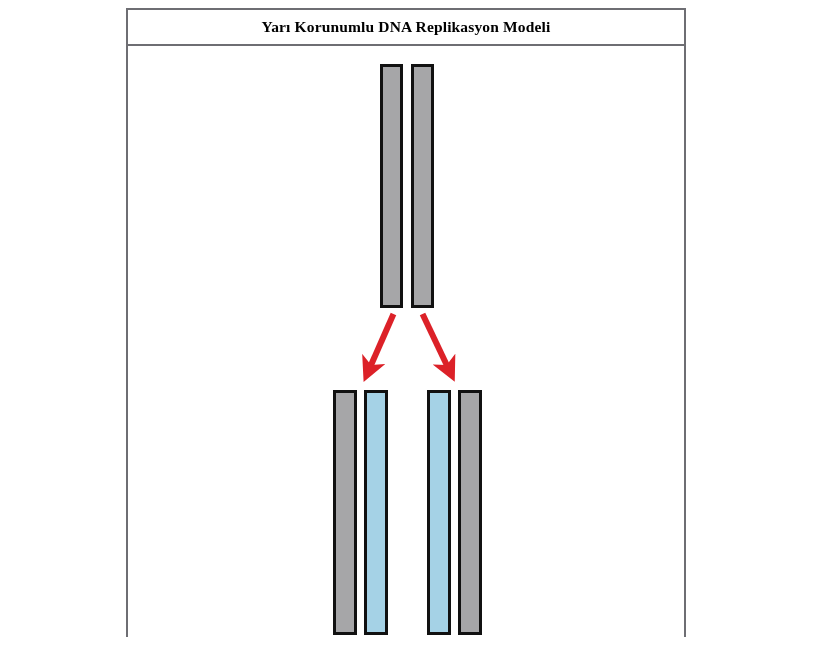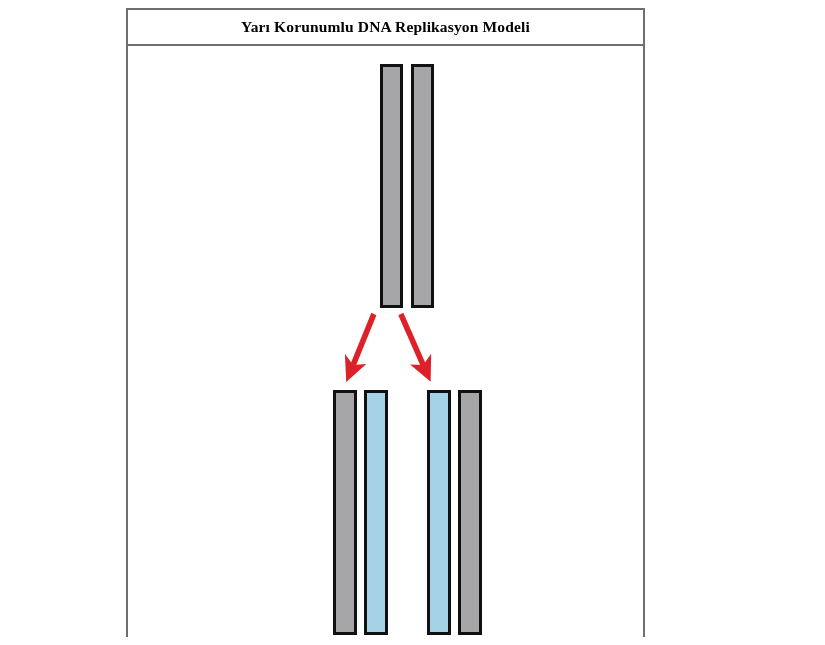--- a/index.html
+++ b/index.html
@@ -12,21 +12,21 @@
     height: 645px;
     position: relative;
     font-family: "Liberation Serif", "DejaVu Serif", serif;
     overflow: hidden;
   }
 
   #figure-frame {
     position: absolute;
     left: 126px;
     top: 8px;
-    width: 519px;
+    width: 560px;
     height: 629px;
     box-sizing: border-box;
     border: 2px solid #6e6e73;
     background: #ffffff;
   }
 
   #title-bar {
     position: absolute;
     left: 0;
     top: 0;

